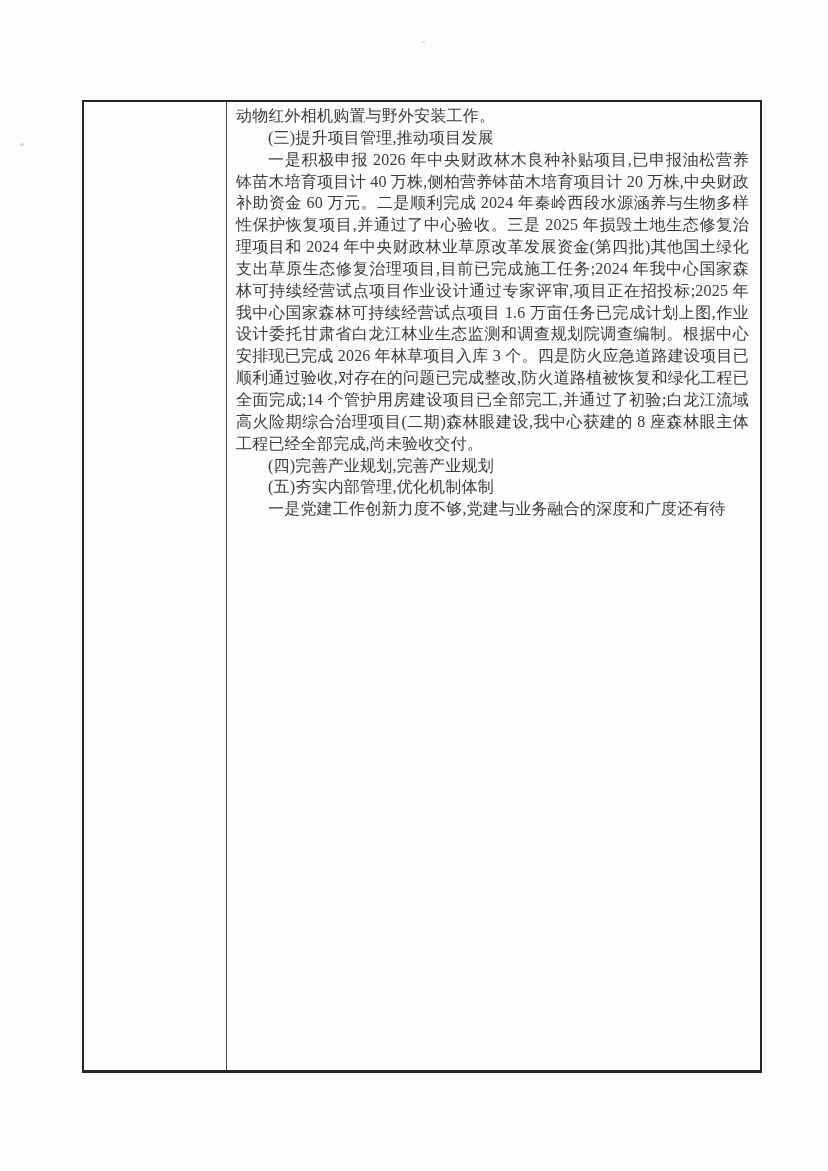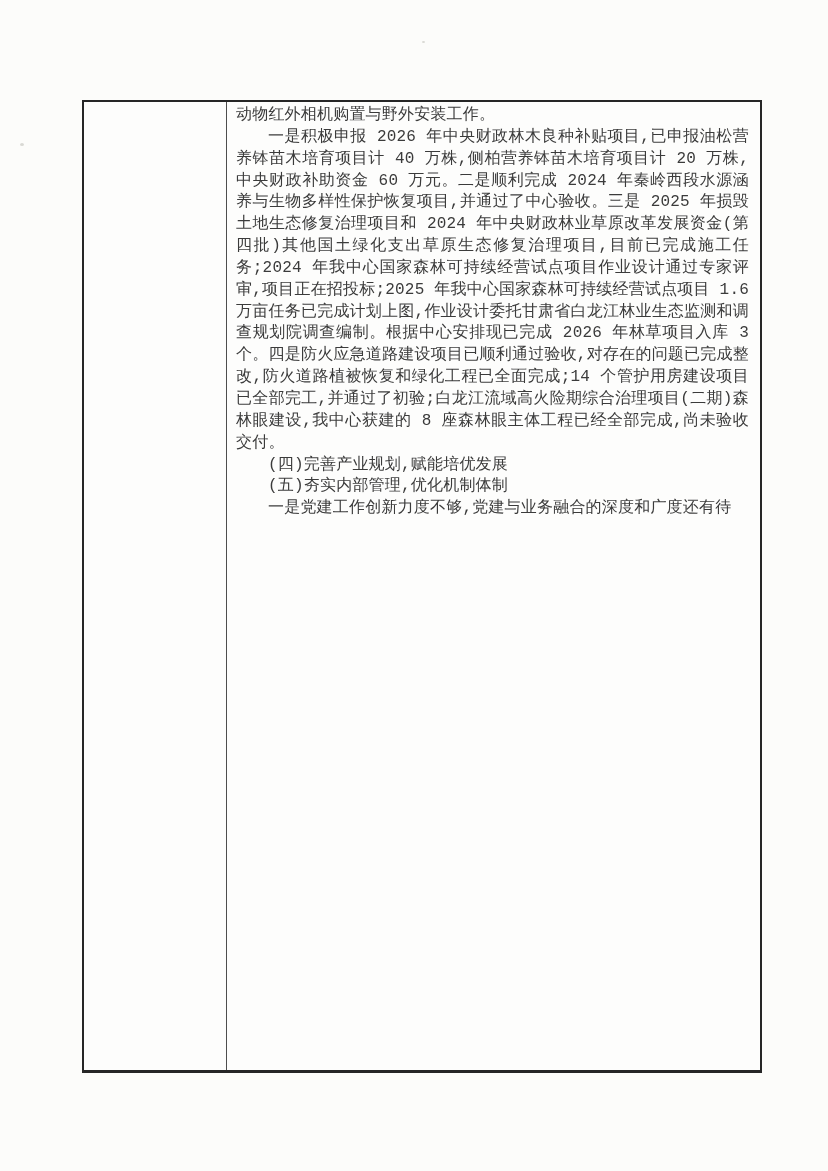--- a/index.html
+++ b/index.html
@@ -49,39 +49,39 @@
     padding: 3px 11px 0 9px;
     overflow: hidden;
   }
   .doc-body p.para {
     margin: 0;
     font-size: 16px;
     line-height: 21.85px;
     text-align: justify;
     color: #3b3b3b;
     letter-spacing: 0.2px;
-    font-family: Liberation Mono, monospace;
   }
   .doc-body p.para.indent {
     text-indent: 2em;
   }
 </style>
 </head>
 <body>
 
 <div class="page">
   <span class="speck" style="left:20px;top:143px;width:4px;height:3px;"></span>
   <span class="speck" style="left:139px;top:841px;width:4px;height:3px;"></span>
   <span class="speck" style="left:422px;top:41px;width:3px;height:2px;"></span>
 
   <div class="report-table">
     <div class="cell-left"></div>
     <div class="cell-right">
       <div class="doc-body">
           <p class="para">动物红外相机购置与野外安装工作。</p>
+          <p class="para indent">(三)提升项目管理,推动项目发展</p>
           <p class="para indent">一是积极申报 2026 年中央财政林木良种补贴项目,已申报油松营养钵苗木培育项目计 40 万株,侧柏营养钵苗木培育项目计 20 万株,中央财政补助资金 60 万元。二是顺利完成 2024 年秦岭西段水源涵养与生物多样性保护恢复项目,并通过了中心验收。三是 2025 年损毁土地生态修复治理项目和 2024 年中央财政林业草原改革发展资金(第四批)其他国土绿化支出草原生态修复治理项目,目前已完成施工任务;2024 年我中心国家森林可持续经营试点项目作业设计通过专家评审,项目正在招投标;2025 年我中心国家森林可持续经营试点项目 1.6 万亩任务已完成计划上图,作业设计委托甘肃省白龙江林业生态监测和调查规划院调查编制。根据中心安排现已完成 2026 年林草项目入库 3 个。四是防火应急道路建设项目已顺利通过验收,对存在的问题已完成整改,防火道路植被恢复和绿化工程已全面完成;14 个管护用房建设项目已全部完工,并通过了初验;白龙江流域高火险期综合治理项目(二期)森林眼建设,我中心获建的 8 座森林眼主体工程已经全部完成,尚未验收交付。</p>
-          <p class="para indent">(四)完善产业规划,赋能培优发展</p>
+          <p class="para indent">(四)完善产业规划,完善产业规划</p>
           <p class="para indent">(五)夯实内部管理,优化机制体制</p>
           <p class="para indent">一是党建工作创新力度不够,党建与业务融合的深度和广度还有待</p>
         </div>
     </div>
   </div>
 </div>
 
 </body></html>

